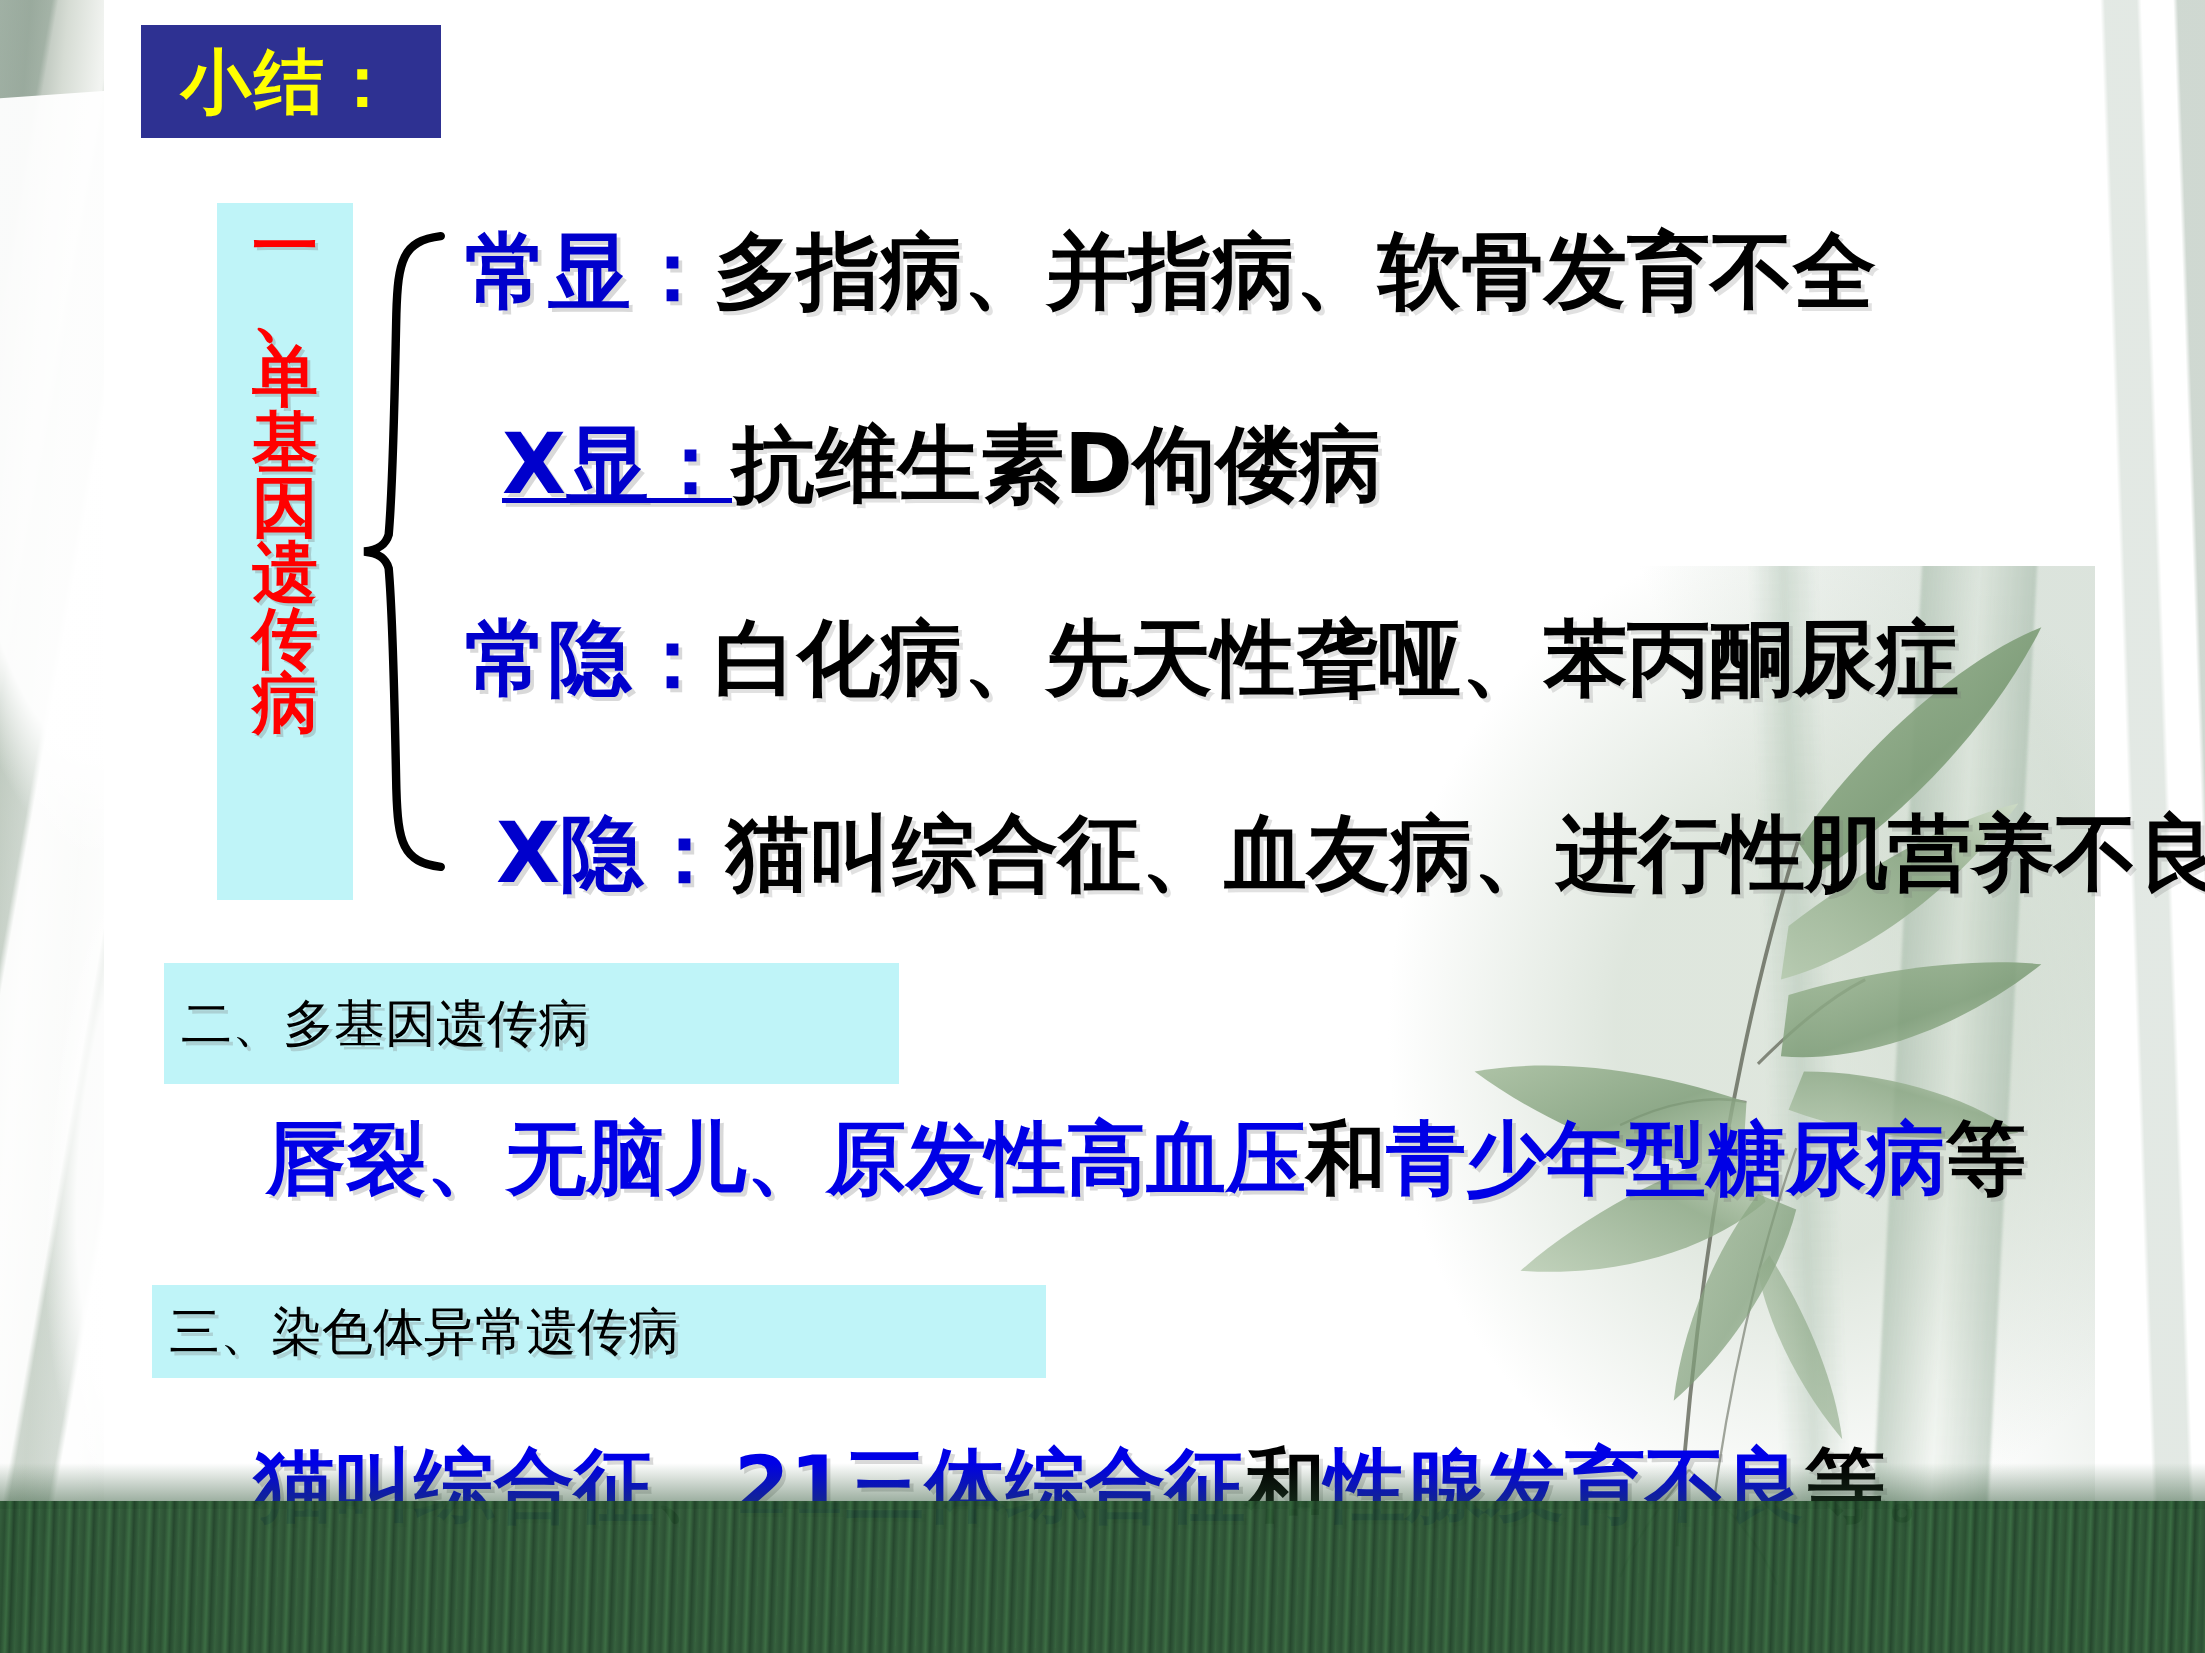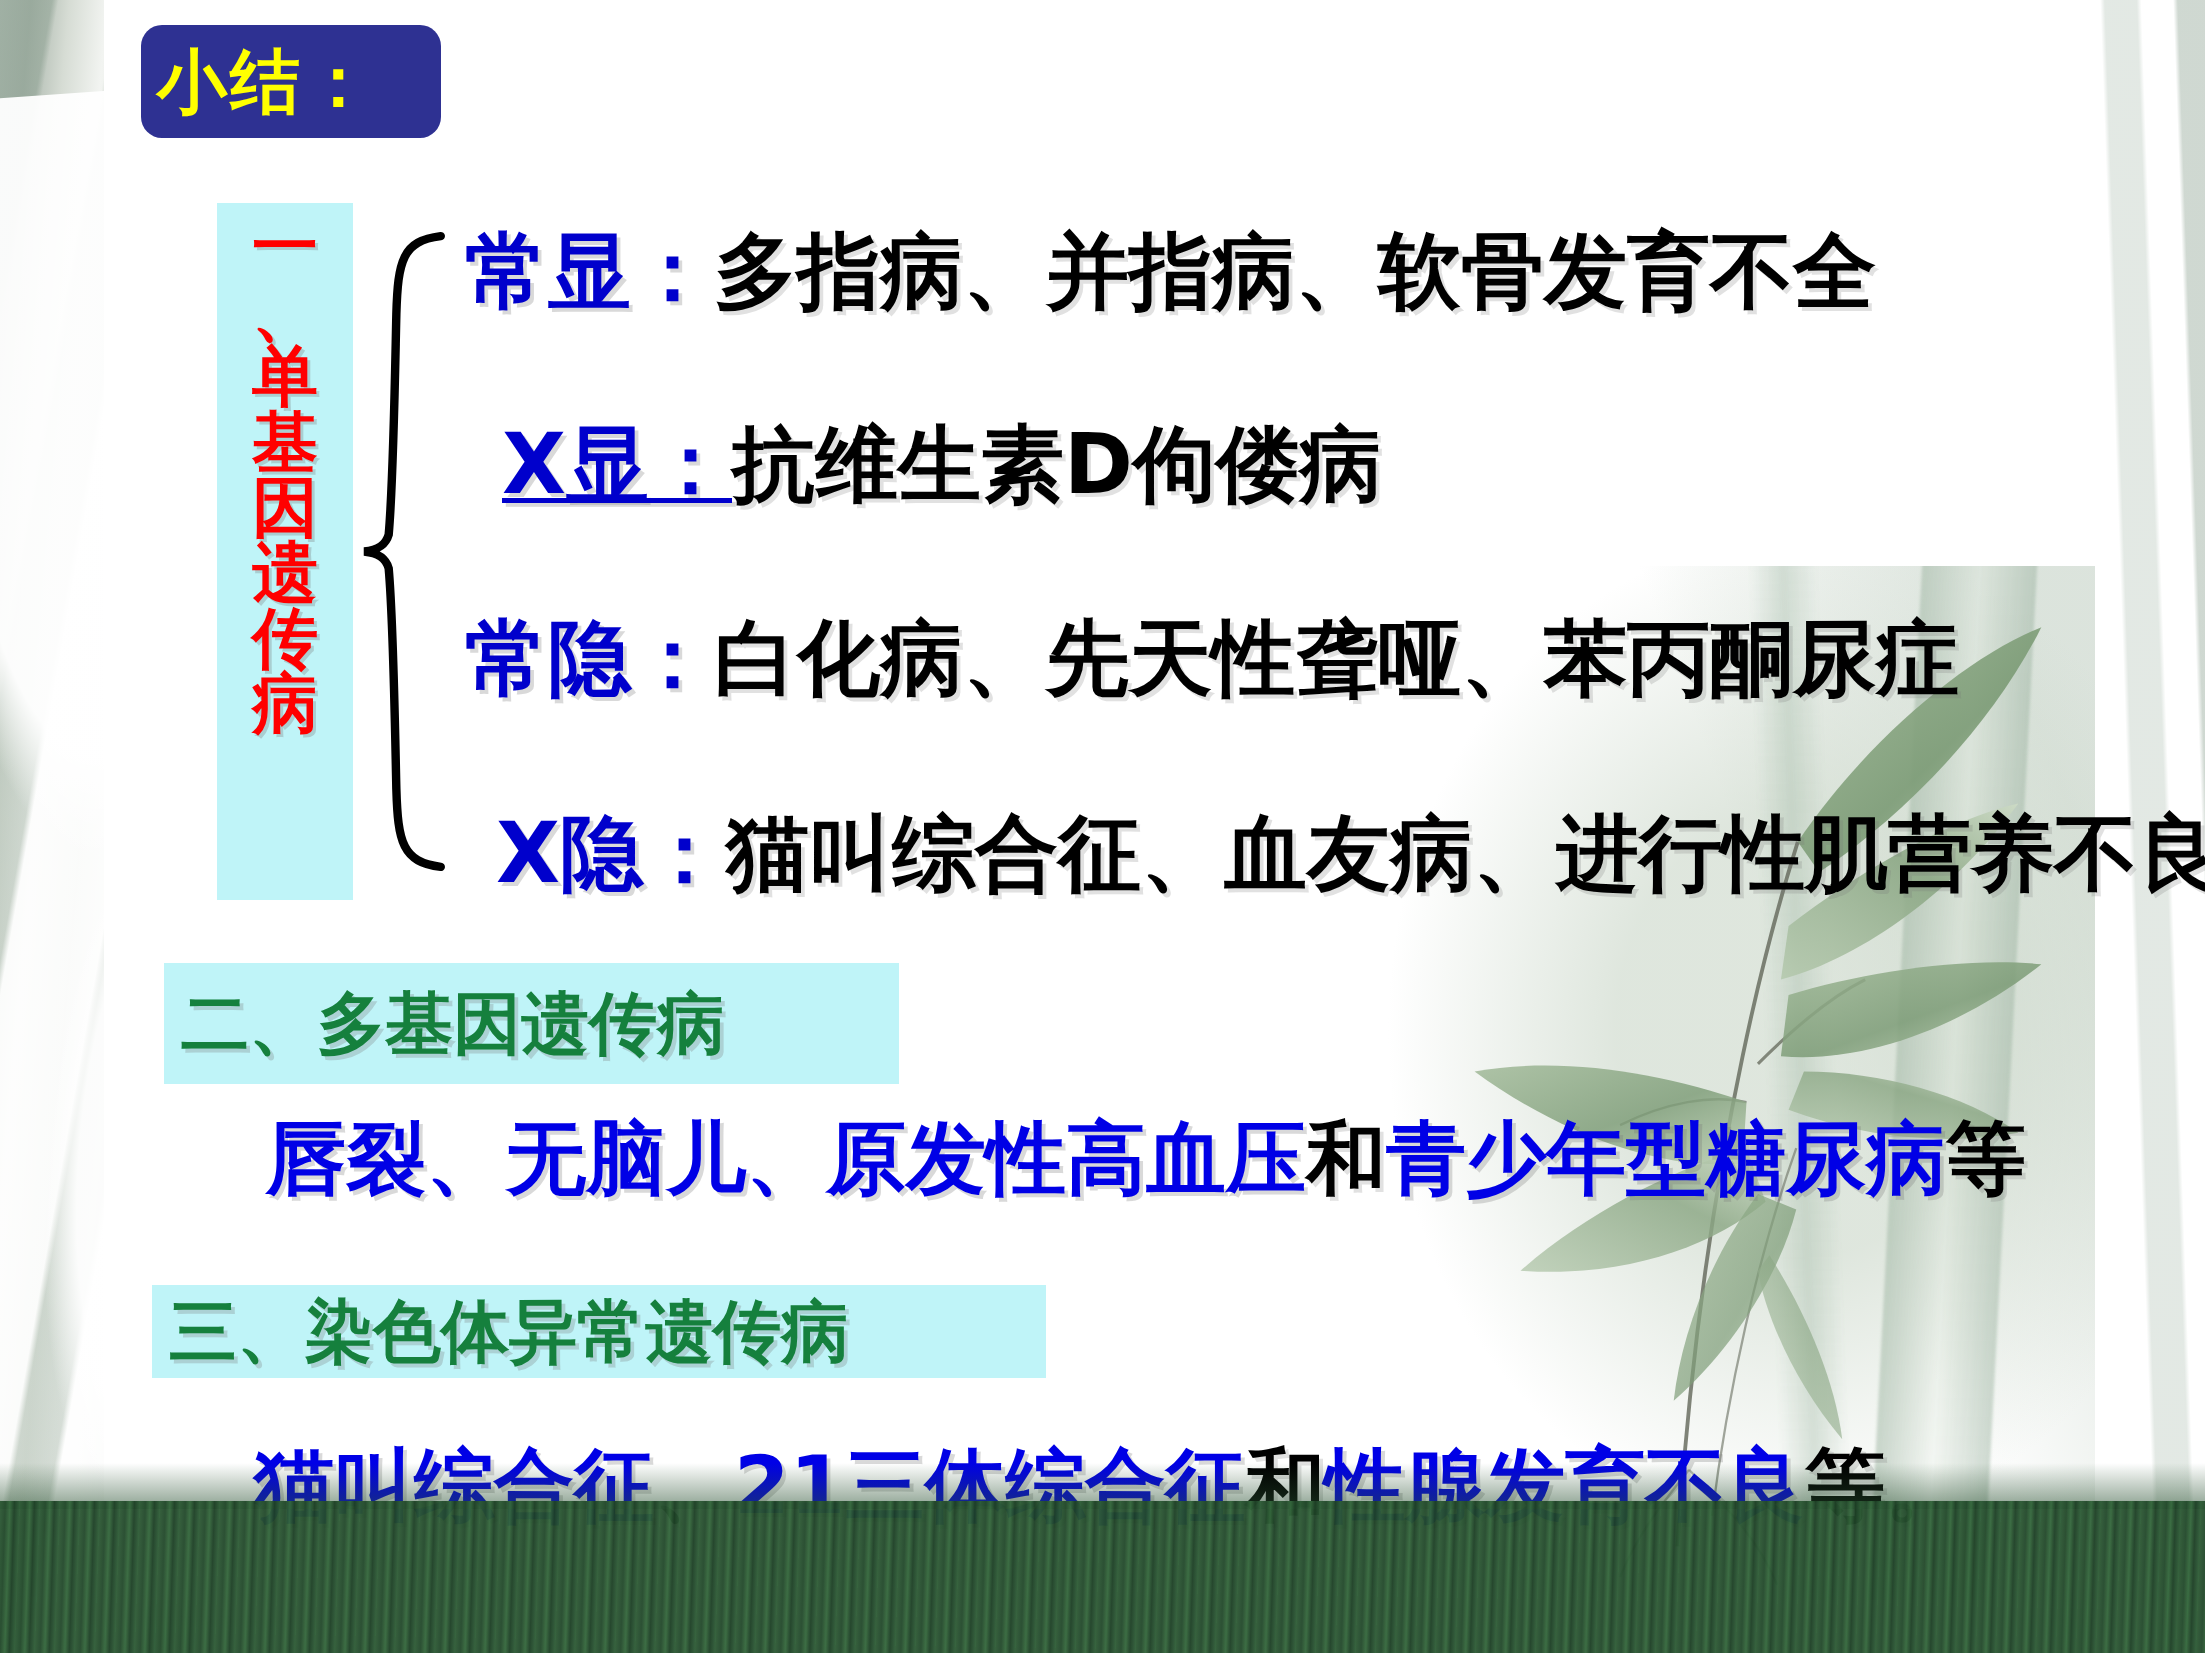--- a/index.html
+++ b/index.html
@@ -107,22 +107,21 @@
   }
   .bamboo svg { position: absolute; inset: 0; }
 
   
   .title-box {
     position: absolute; left: 37px; top: 25px;
     width: 300px; height: 113px;
     background: #2e3192;
     display: flex; align-items: center; justify-content: flex-start;
     box-sizing: border-box;
-    padding-left: 16px;
-    border-radius: 21px;
+    padding-left: 40px;
   }
   .title-text {
     color: #ffff00;
     font-size: 70px;
     font-weight: bold;
     letter-spacing: 3.1px;
     line-height: 1;
     white-space: nowrap;
   }
 
@@ -180,23 +179,23 @@
 
   
   .sec-header {
     position: absolute;
     background: #bff4f8;
     display: flex; align-items: center;
     box-sizing: border-box;
     padding: 0 20px 0 17px;
   }
   .sec-header .txt {
-    color: #15803d;
-    font-size: 68px;
-    font-weight: bold;
+    color: #000000;
+    font-size: 51px;
+    font-weight: normal;
     line-height: 1;
     white-space: nowrap;
     text-shadow: 3.8px 3.8px 0 rgba(120,120,120,.28);
   }
   #sec2-header { left: 60px; top: 963px; width: 735px; height: 121px; }
   #sec3-header { left: 48px; top: 1285px; width: 894px; height: 93px; }
 
   
   .sec-body {
     position: absolute;

